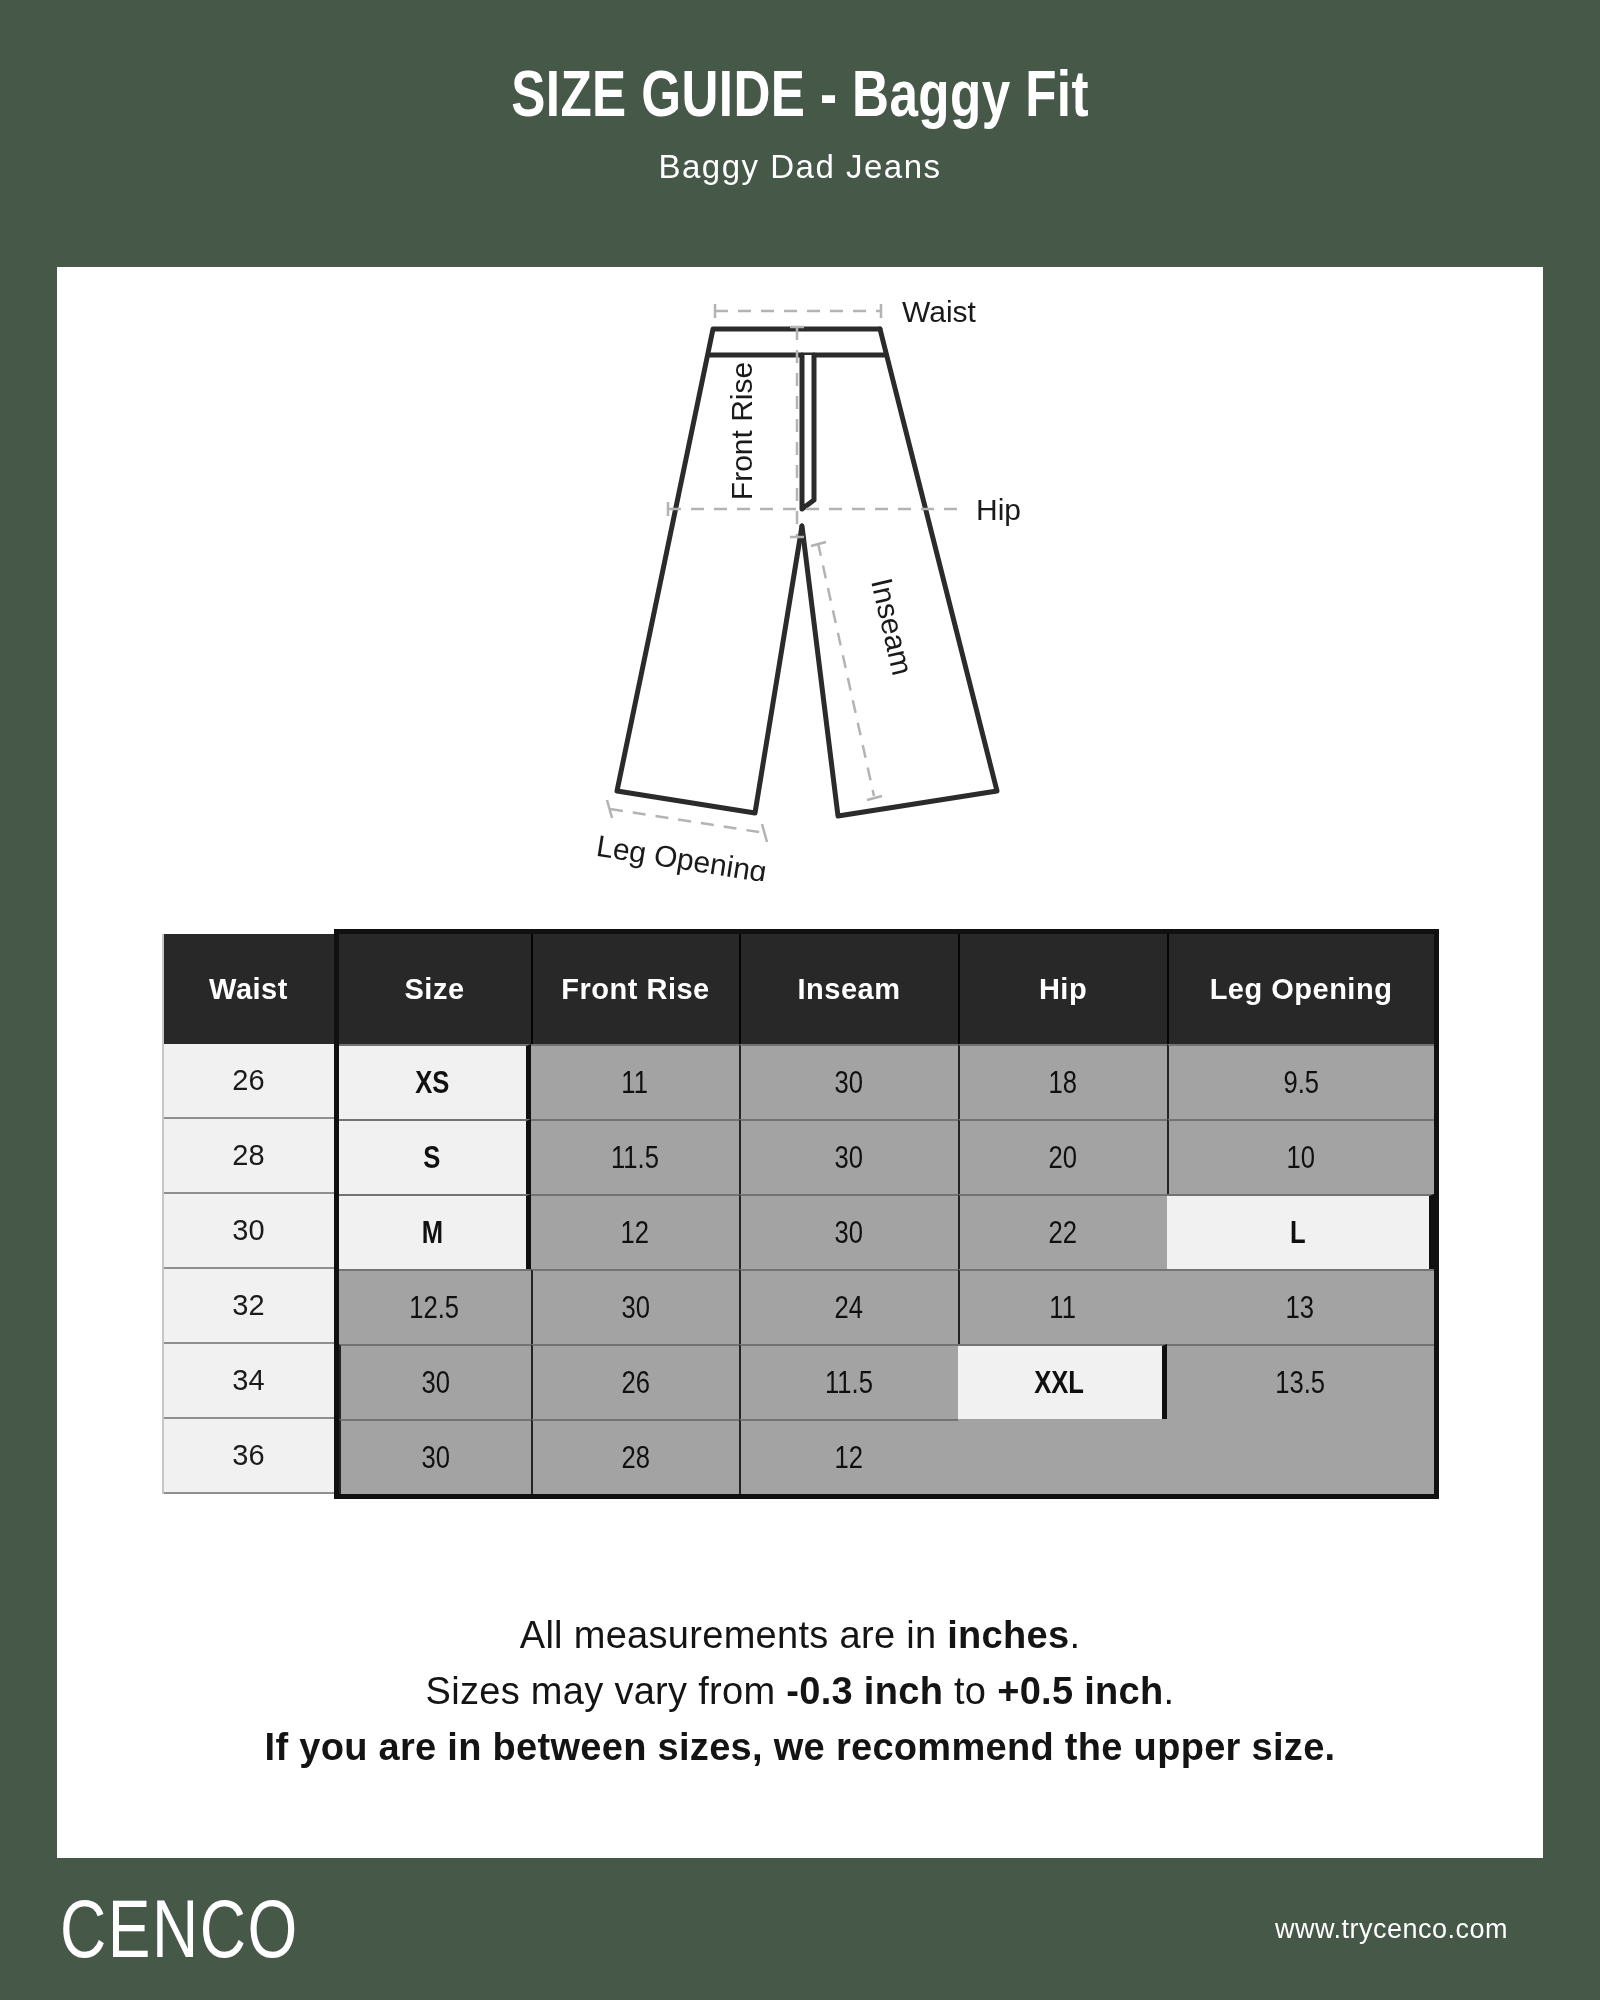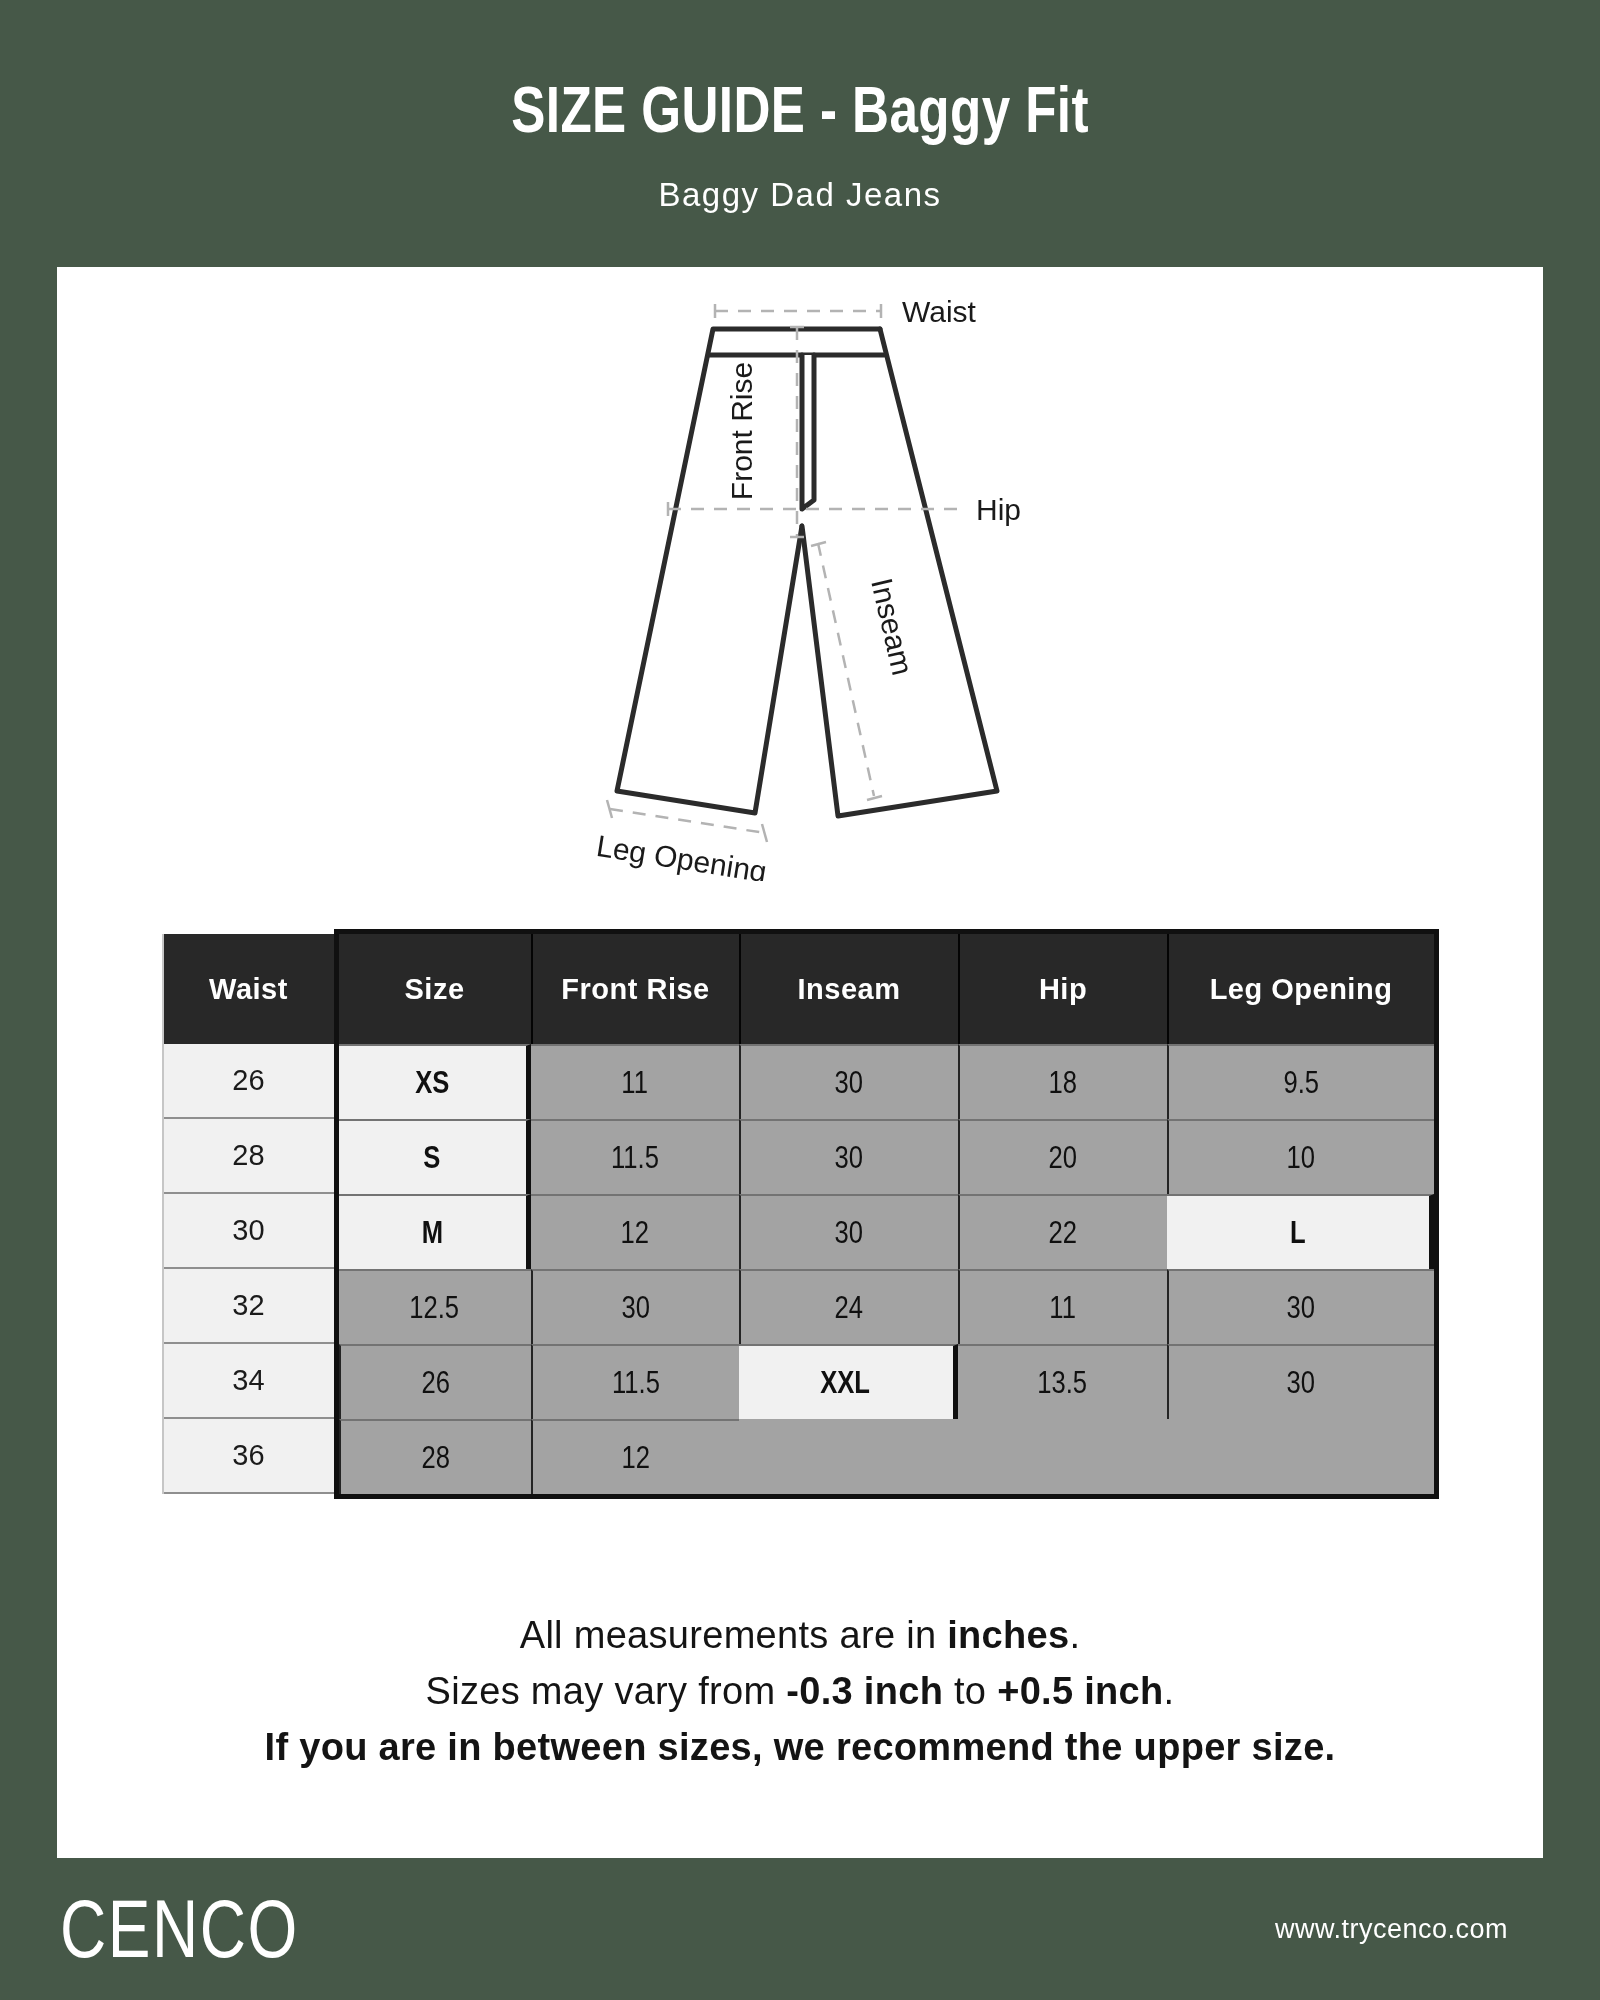--- a/index.html
+++ b/index.html
@@ -5,21 +5,21 @@
   html,body{margin:0;padding:0;}
   body{
     width:1600px;height:2000px;
     background:#465848;
     font-family:"Liberation Sans",sans-serif;
     -webkit-font-smoothing:antialiased;
   }
   .cond{display:inline-block;transform:scaleX(0.8);transform-origin:center;}
   
   .top-band{height:267px;box-sizing:border-box;padding-top:48px;text-align:center;color:#ffffff;}
-  .title{margin:16px;font-size:64px;font-weight:bold;line-height:92px;letter-spacing:0.5px;white-space:nowrap;}
+  .title{margin:0;font-size:64px;font-weight:bold;line-height:92px;letter-spacing:0.5px;white-space:nowrap;}
   .subtitle{margin-top:4px;font-size:33px;line-height:46px;font-weight:400;letter-spacing:1.5px;}
   
   .card{margin:0 57px;height:1591px;background:#ffffff;box-sizing:border-box;overflow:hidden;}
   .diagram{display:block;width:520px;height:600px;margin:14px auto 0;}
   
   .table-wrap{display:flex;justify-content:center;align-items:flex-start;margin-top:48px;}
   .waist-col{width:172px;margin-top:5px;box-sizing:border-box;border-left:2px solid #c6c6c6;}
   .waist-col .hcell{
     height:110px;background:#282828;color:#ffffff;font-weight:bold;font-size:29px;
     display:flex;align-items:center;justify-content:center;letter-spacing:0.5px;
@@ -171,20 +171,23 @@
         </div>
         <div class="c">
           <span class="cond">30</span>
         </div>
         <div class="c">
           <span class="cond">24</span>
         </div>
         <div class="c">
           <span class="cond">11</span>
         </div>
+        <div class="c after-size">
+          <span class="cond">13</span>
+        </div>
         <div class="c">
           <span class="cond">30</span>
         </div>
         <div class="c">
           <span class="cond">26</span>
         </div>
         <div class="c">
           <span class="cond">11.5</span>
         </div>
         <div class="c col-size">

